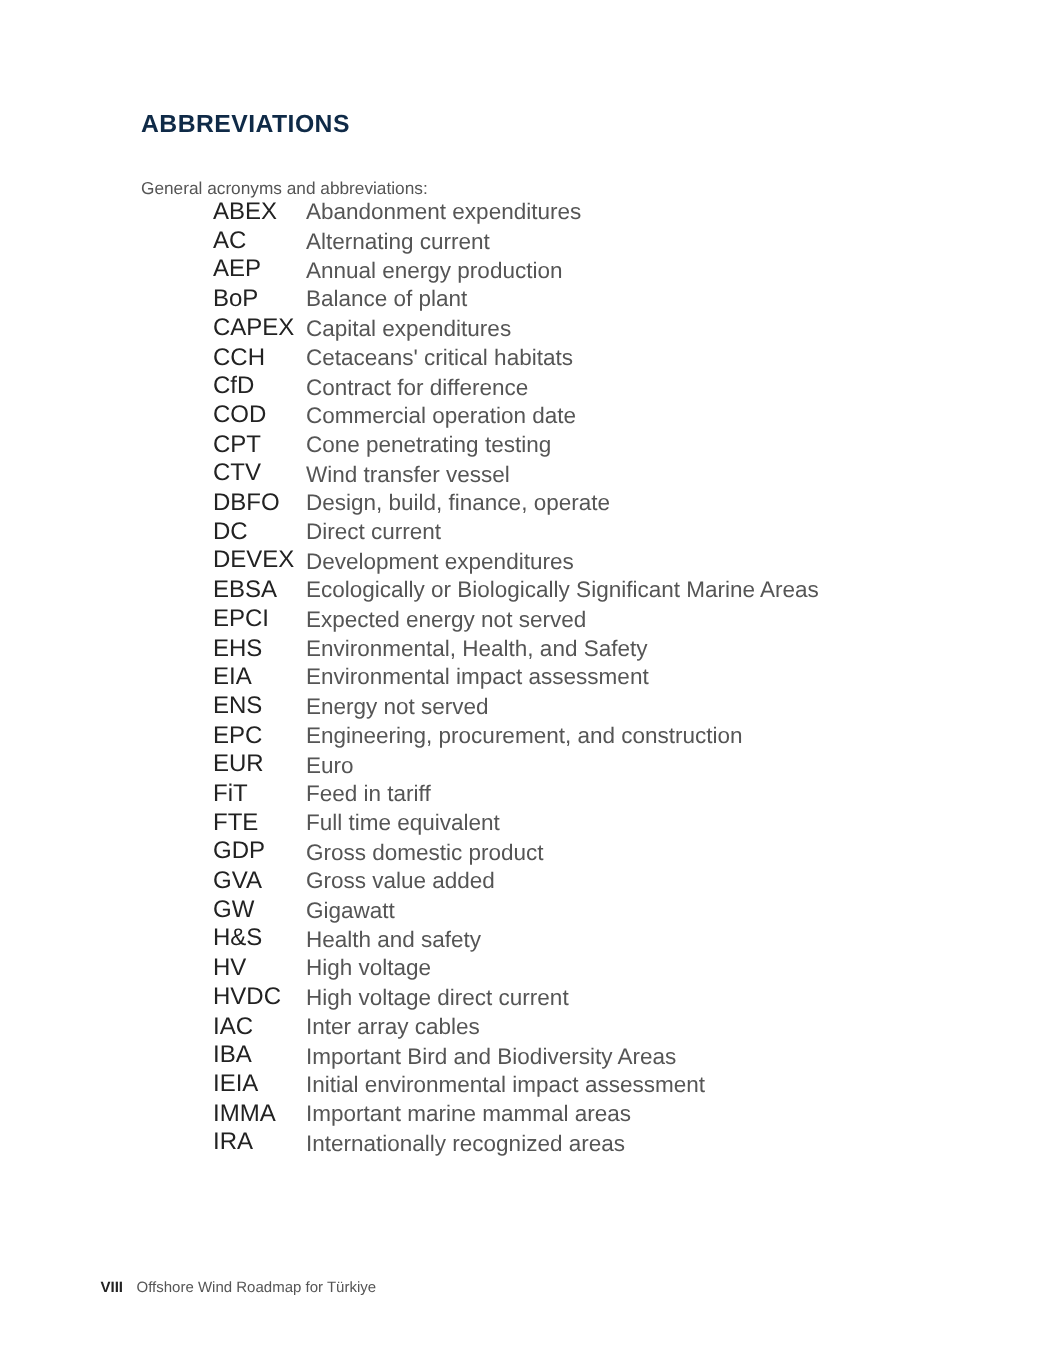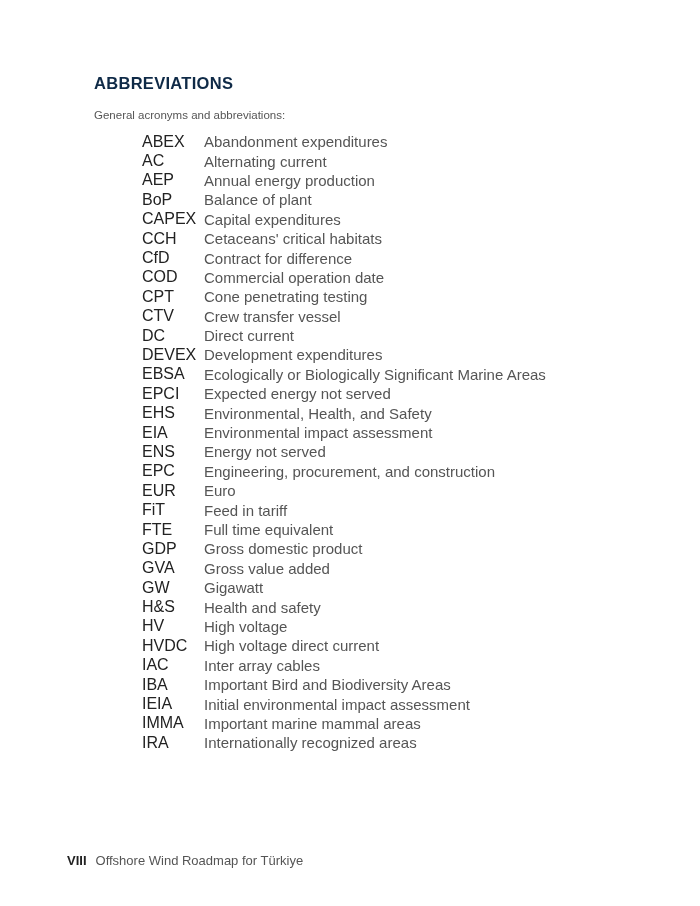--- a/index.html
+++ b/index.html
@@ -20,21 +20,21 @@
     top: 74px;
     margin: 0;
     font-size: 16.5px;
     font-weight: bold;
     color: #0f2a47;
     letter-spacing: 0.3px;
   }
   .intro {
     position: absolute;
     left: 94px;
-    top: 109px;
+    top: 120px;
     margin: 0;
     font-size: 11.5px;
     color: #555555;
   }
   .abbr-list {
     position: absolute;
     left: 94px;
     top: 132px;
     margin: 0;
     padding: 0;
@@ -56,21 +56,21 @@
     font-size: 15px;
     color: #555555;
     text-align: center;
   }
   .footer {
     position: absolute;
     left: 67px;
     top: 853px;
     display: flex;
     align-items: center;
-    font-size: 13px;
+    font-size: 10px;
   }
   .footer-page {
     font-weight: bold;
     color: #222222;
     margin-right: 9px;
   }
   .footer-title {
     color: #555555;
   }
 </style>
@@ -112,21 +112,25 @@
     <li class="abbr-row">
       <span class="abbr-term">COD</span>
       <span class="abbr-def">Commercial operation date</span>
     </li>
     <li class="abbr-row">
       <span class="abbr-term">CPT</span>
       <span class="abbr-def">Cone penetrating testing</span>
     </li>
     <li class="abbr-row">
       <span class="abbr-term">CTV</span>
-      <span class="abbr-def">Crew transfer vessel</span>
+      <span class="abbr-def">Wind transfer vessel</span>
+    </li>
+    <li class="abbr-row">
+      <span class="abbr-term">DBFO</span>
+      <span class="abbr-def">Design, build, finance, operate</span>
     </li>
     <li class="abbr-row">
       <span class="abbr-term">DC</span>
       <span class="abbr-def">Direct current</span>
     </li>
     <li class="abbr-row">
       <span class="abbr-term">DEVEX</span>
       <span class="abbr-def">Development expenditures</span>
     </li>
     <li class="abbr-row">

